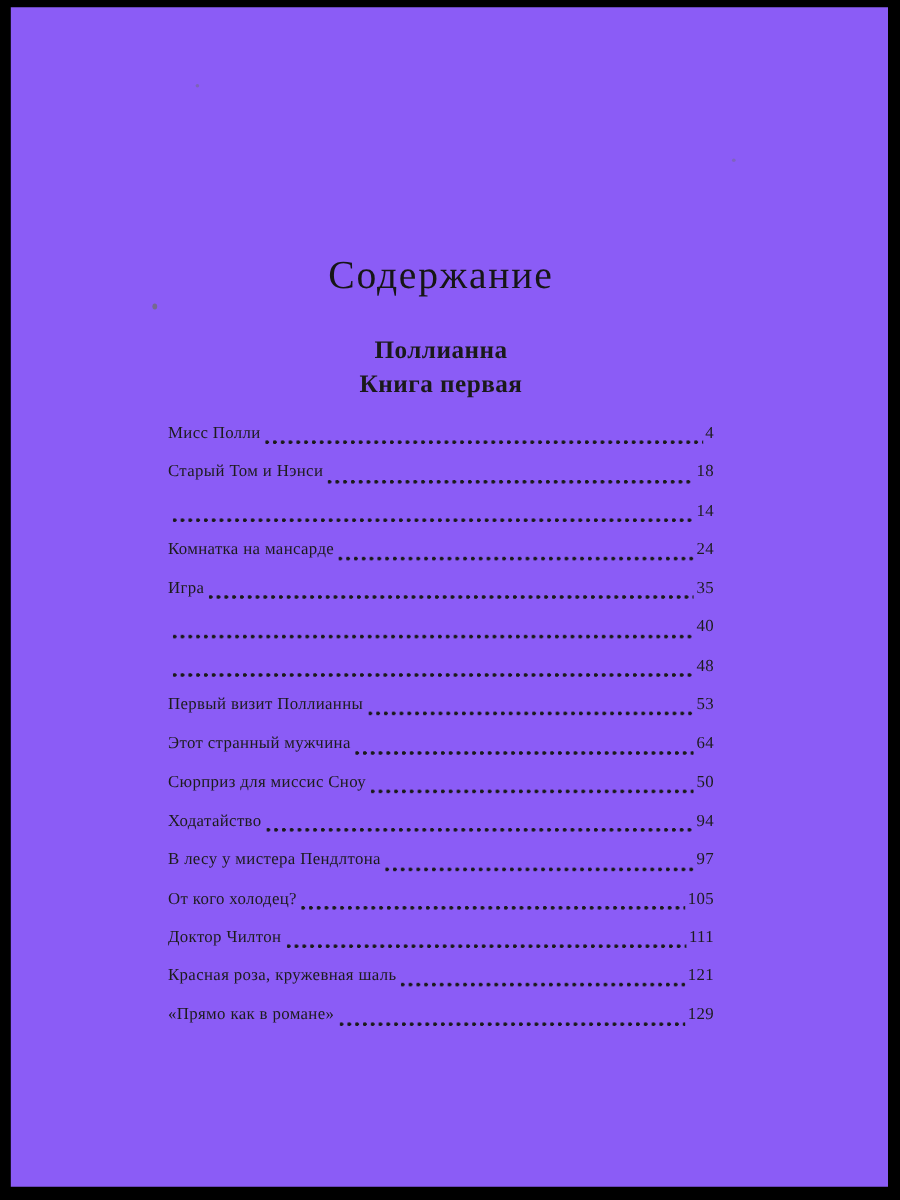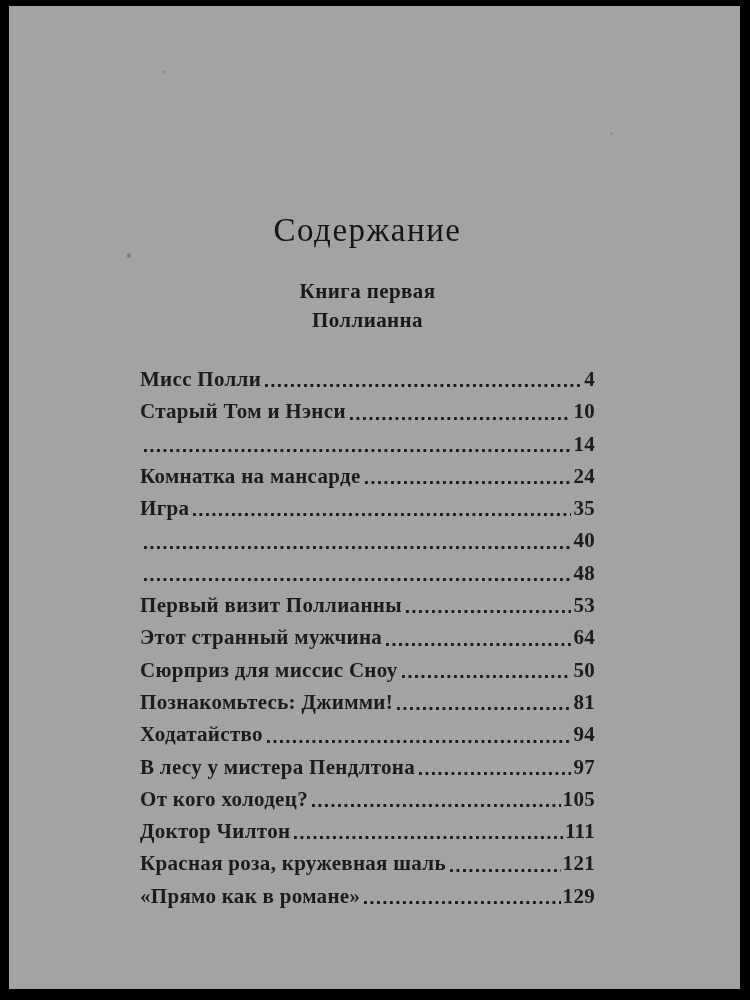--- a/index.html
+++ b/index.html
@@ -3,21 +3,21 @@
 <meta charset="utf-8">
 <style>
   * { box-sizing: border-box; margin: 0; padding: 0; }
   html, body { width: 750px; height: 1000px; background: #ffffff; }
   body { font-family: "Liberation Serif", "DejaVu Serif", serif; color: #1c1c1c; }
 
   .scan {
     position: relative;
     width: 750px;
     height: 1000px;
-    background: #a3a3a3;
+    background: #8b5cf6;
     border-style: solid;
     border-color: #000000;
     border-width: 6px 10px 11px 9px;
     overflow: hidden;
   }
 
   .content {
     position: absolute;
     left: 131px;          
     top: 0;
@@ -38,23 +38,23 @@
     margin-top: 28px;
     text-align: center;
     font-size: 21px;
     font-weight: bold;
     line-height: 29px;
     letter-spacing: 0.4px;
     color: #1a1a1a;
   }
 
   .toc {
-    margin-top: 28px;
-    font-size: 21px;
-    font-weight: bold;
+    margin-top: 11px;
+    font-size: 14px;
+    font-weight: normal;
     letter-spacing: 0.3px;
   }
 
   .row {
     display: flex;
     align-items: baseline;
     height: 32.3px;
     line-height: 32.3px;
     white-space: nowrap;
   }
@@ -88,36 +88,36 @@
 
 <div class="scan">
   <div class="speck s1"></div>
   <div class="speck s2"></div>
   <div class="speck s3"></div>
 
   <div class="content">
     <h1 class="page-title">Содержание</h1>
 
     <div class="subtitle">
+      <div>Поллианна</div>
       <div>Книга первая</div>
-      <div>Поллианна</div>
     </div>
 
     <div class="toc">
 
         <div class="row">
           <span class="t">Мисс Полли</span>
           <span class="dots"></span>
           <span class="p">4</span>
         </div>
 
         <div class="row">
           <span class="t">Старый Том и Нэнси</span>
           <span class="dots"></span>
-          <span class="p">10</span>
+          <span class="p">18</span>
         </div>
 
         <div class="row">
           <span class="dots"></span>
           <span class="p">14</span>
         </div>
 
         <div class="row">
           <span class="t">Комнатка на мансарде</span>
           <span class="dots"></span>
@@ -151,25 +151,20 @@
           <span class="dots"></span>
           <span class="p">64</span>
         </div>
 
         <div class="row">
           <span class="t">Сюрприз для миссис Сноу</span>
           <span class="dots"></span>
           <span class="p">50</span>
         </div>
 
-        <div class="row">
-          <span class="t">Познакомьтесь: Джимми!</span>
-          <span class="dots"></span>
-          <span class="p">81</span>
-        </div>
 
         <div class="row">
           <span class="t">Ходатайство</span>
           <span class="dots"></span>
           <span class="p">94</span>
         </div>
 
         <div class="row">
           <span class="t">В лесу у мистера Пендлтона</span>
           <span class="dots"></span>

